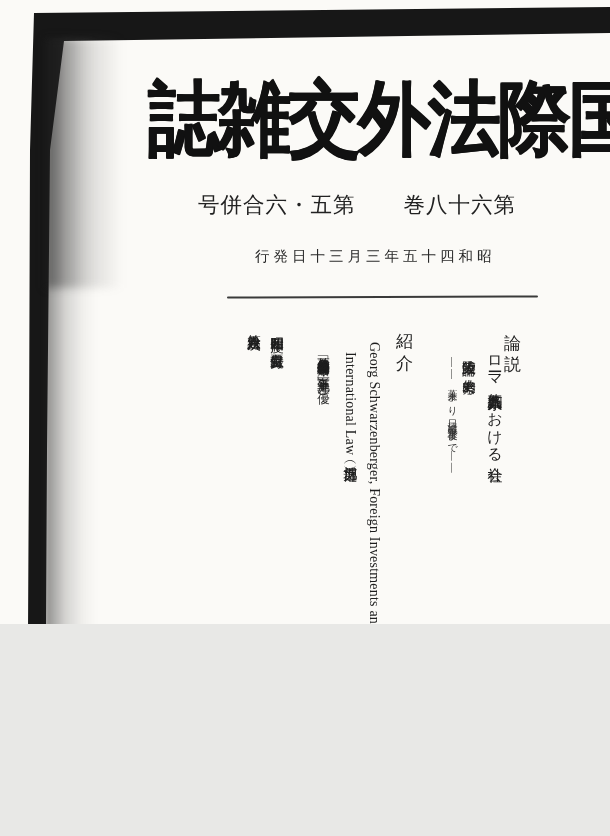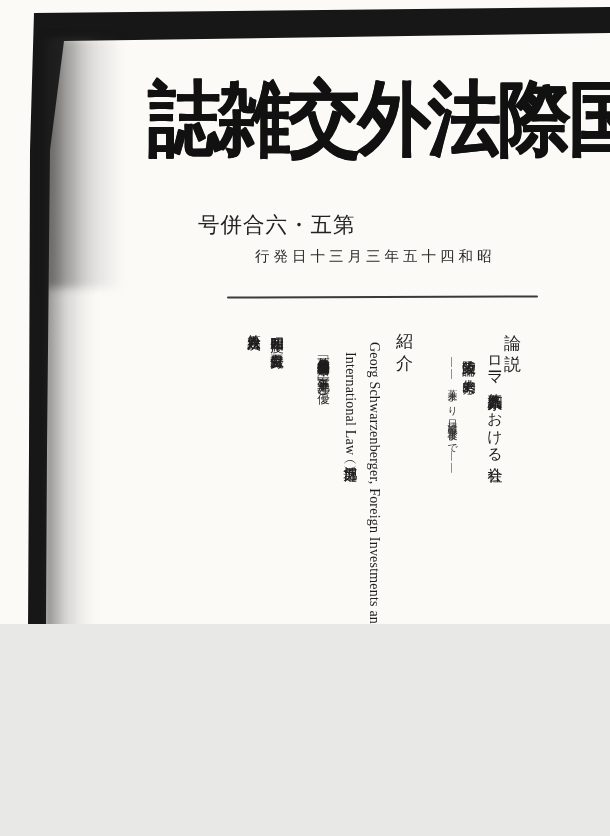--- a/index.html
+++ b/index.html
@@ -22,21 +22,21 @@
   .masthead {
     position:absolute; left:148px; top:78px;
     font-family:"DejaVu Sans","Liberation Sans",sans-serif;
     font-size:72px; font-weight:900; letter-spacing:-2px; line-height:1;
     color:#111; white-space:nowrap;
     transform:scaleY(1.12); transform-origin:top left;
     text-shadow:1px 0 0 #111, 0 1px 0 #111, 1px 1px 0 #111;
   }
   .volume-line {
     position:absolute; left:198px; top:190px; display:flex; gap:48px;
-    font-size:21.5px; letter-spacing:1px; white-space:nowrap; color:#222;margin-top:20px;
+    font-size:21.5px; letter-spacing:1px; white-space:nowrap; color:#222;
   }
   .date-line {
     position:absolute; left:255px; top:247px;
     font-size:14.5px; letter-spacing:4px; white-space:nowrap; color:#2a2a2a;font-family:Liberation Serif, serif;
   }
   .divider {
     position:absolute; left:227px; top:296px; width:311px; height:1.6px;
     background:#3a3a3a; border-radius:1px; transform:rotate(-0.2deg);
   }
   .vcol {
@@ -78,20 +78,21 @@
   <svg class="scan-border" width="610" height="836" aria-hidden="true">
     <polygon fill="#171717" points="34,13 610,7 610,33 64,41 50,150 47,450 45,812 27,812 29,450 30,150"></polygon>
   </svg>
   <div class="gutter"></div>
   <div class="gutter-top"></div>
 
   <div class="masthead">誌雑交外法際国</div>
 
   <div class="volume-line">
     <span>号併合六・五第</span>
+    <span>巻八十六第</span>
   </div>
 
   <div class="date-line">行発日十三月三年五十四和昭</div>
 
   <div class="divider"></div>
 
   <div class="vcol sec" style="left:504px; top:320px">論　説</div>
 
   <div class="vcol c-art1">ローマ条約第五八条における会社</div>
 

